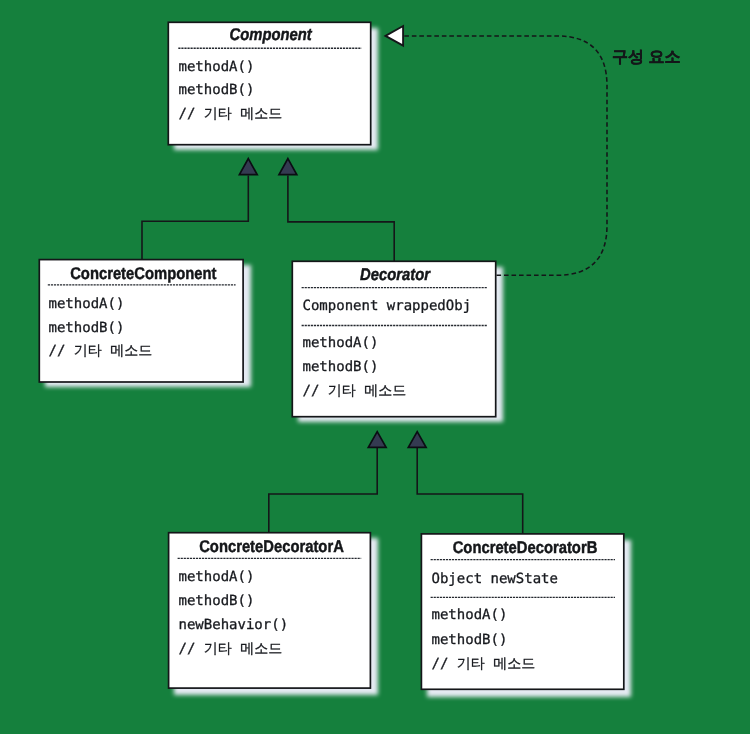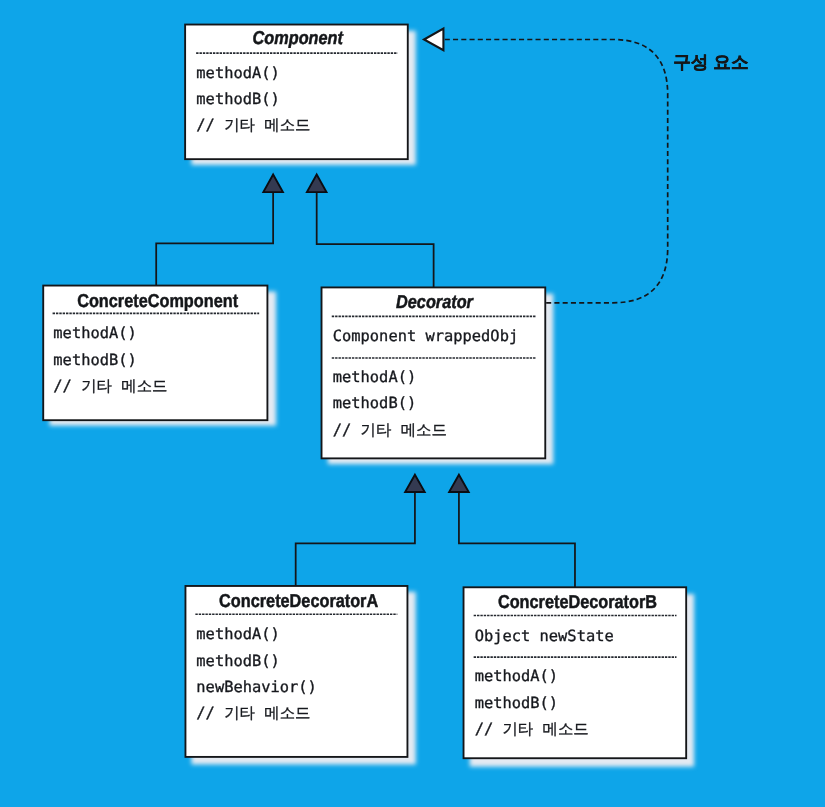--- a/index.html
+++ b/index.html
@@ -1,17 +1,17 @@
 <!DOCTYPE html>
 <html><head>
 <meta charset="utf-8">
 <title>Decorator Pattern UML Class Diagram</title>
 <style>
   html,body{margin:0;padding:0;background:#ffffff;}
-  #canvas{position:relative;width:750px;height:734px;background:#0ea5e9;overflow:hidden;
+  #canvas{position:relative;width:750px;height:734px;background:#15803d;overflow:hidden;
           -webkit-font-smoothing:antialiased;text-rendering:geometricPrecision;}
   svg#dia{position:absolute;left:0;top:0;width:750px;height:734px;display:block;
           -webkit-font-smoothing:antialiased;shape-rendering:geometricPrecision;}
   .cls-title{font-family:"Liberation Sans",sans-serif;font-weight:bold;font-size:17px;fill:#141619;
              stroke:#141619;stroke-width:0.45px;paint-order:stroke fill;will-change:opacity;}
   .cls-title.it{font-style:italic;}
   .member{font-family:"DejaVu Sans Mono",monospace;font-size:14px;fill:#16181d;
           stroke:#16181d;stroke-width:0.3px;paint-order:stroke fill;will-change:opacity;}
   .anno{font-family:"Liberation Sans",sans-serif;font-weight:bold;font-size:16px;fill:#141619;
         stroke:#141619;stroke-width:0.35px;paint-order:stroke fill;will-change:opacity;}

